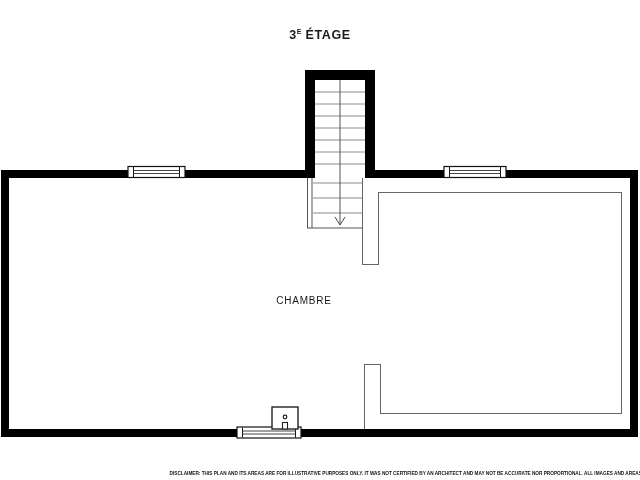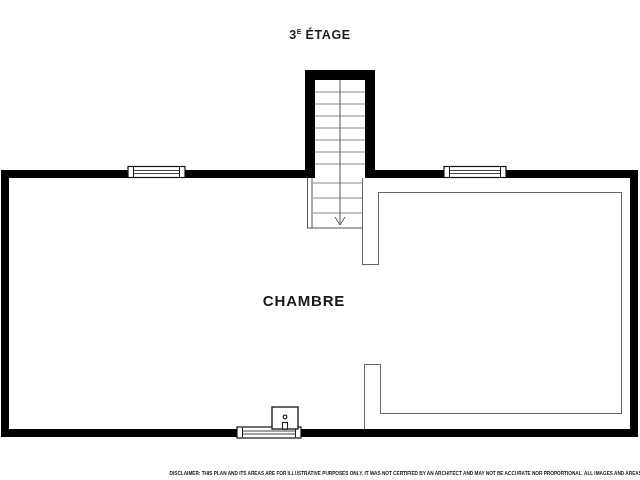--- a/index.html
+++ b/index.html
@@ -21,22 +21,22 @@
   }
   .floor-title sup{
     font-size:7px;
     vertical-align:super;
     letter-spacing:0;
   }
   .room-label{
     position:absolute;
     left:304px;top:300px;
     transform:translate(-50%,-50%);
-    font-size:15px;
-    font-weight:700;
+    font-size:10px;
+    font-weight:400;
     letter-spacing:0.8px;
     color:#1a1a1a;
     white-space:nowrap;
   }
   .plan-svg{position:absolute;left:0;top:0;}
   .disclaimer{
     position:absolute;
     left:0;right:0;bottom:4px;
     text-align:center;
     font-size:10px;

